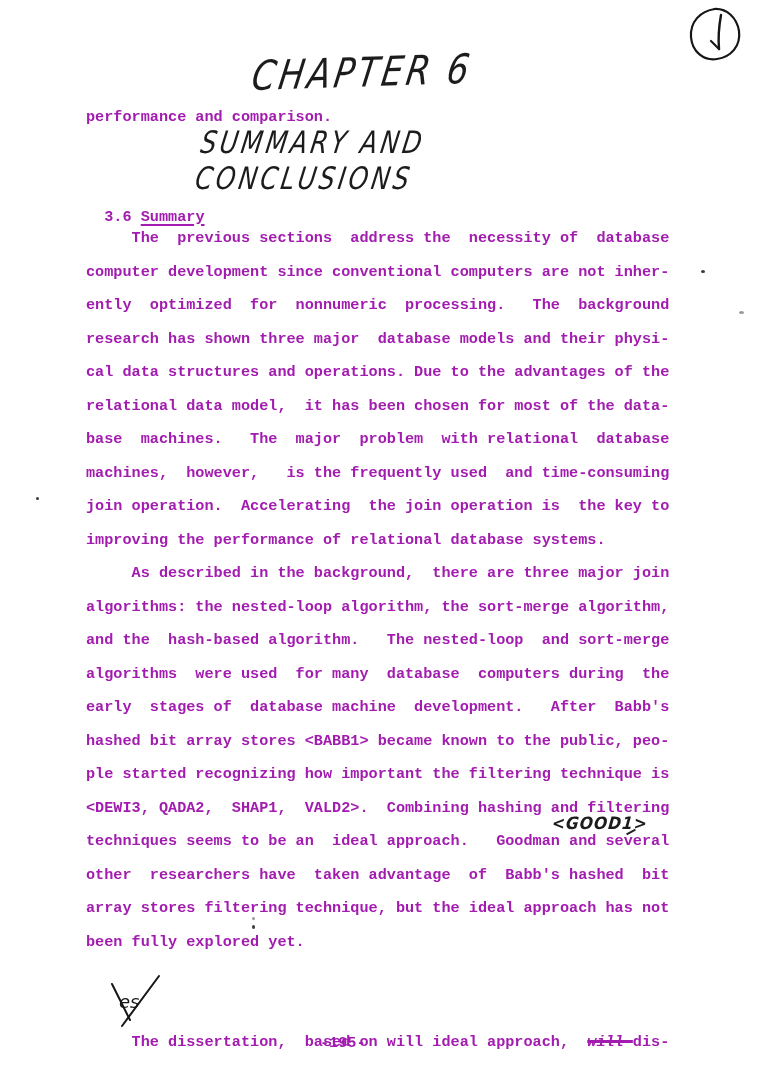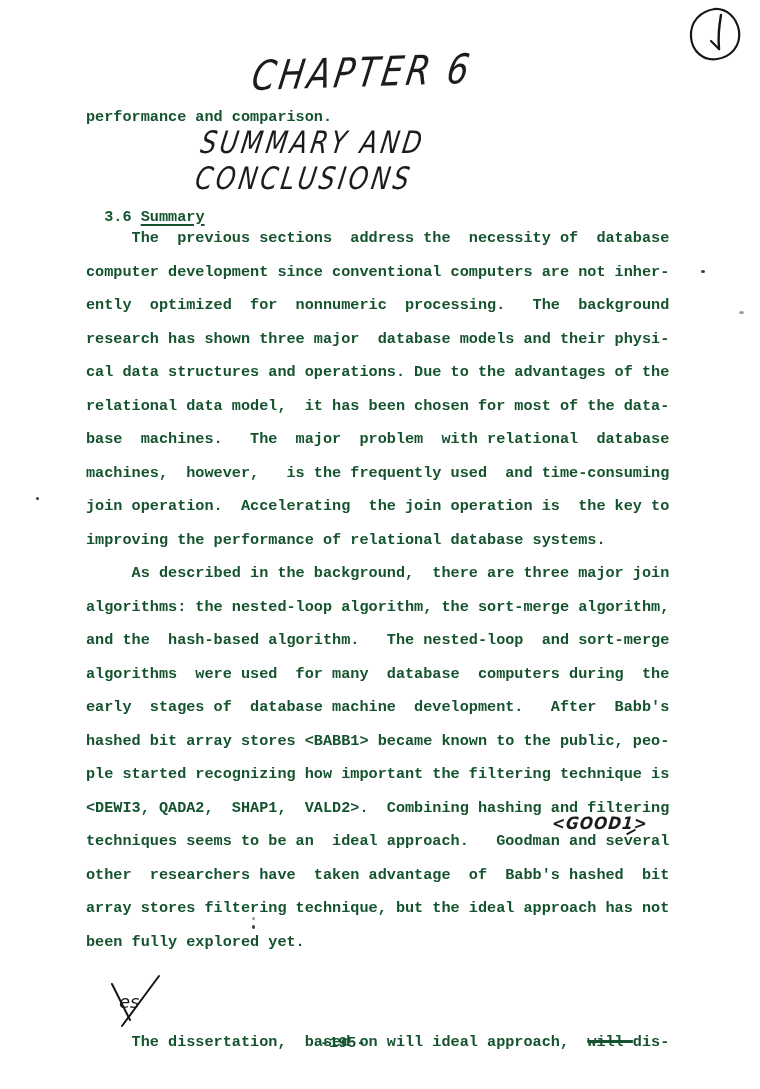--- a/index.html
+++ b/index.html
@@ -5,31 +5,32 @@
   html,body{margin:0;padding:0;}
   body{
     width:760px;height:1089px;position:relative;overflow:hidden;
     background:#ffffff;
     font-family:"Liberation Mono","DejaVu Sans Mono",monospace;
   }
   .typed{
     position:absolute;left:86px;
     font-family:"Liberation Mono","DejaVu Sans Mono",monospace;
     font-weight:700;font-size:15.2px;line-height:33.5px;
-    color:#14532d;white-space:pre;letter-spacing:0;
+    color:#a21caf;white-space:pre;letter-spacing:0;
   }
   .tline{white-space:pre;}
   .section-heading .underlined{
     text-decoration:underline;
     text-decoration-thickness:1.6px;
     text-underline-offset:3px;
   }
   .strike{
     text-decoration:line-through;
     text-decoration-thickness:2.6px;
+    font-style:italic;
   }
   .hand{
     position:absolute;
     font-family:"DejaVu Sans","Liberation Sans",sans-serif;
     font-style:italic;color:#1c1c1c;
     transform-origin:left top;
   }
   .hand-chapter{
     left:256px;top:52px;font-size:41px;letter-spacing:4px;
     transform:scaleX(0.82) skewX(-12deg) rotate(-1.5deg);

